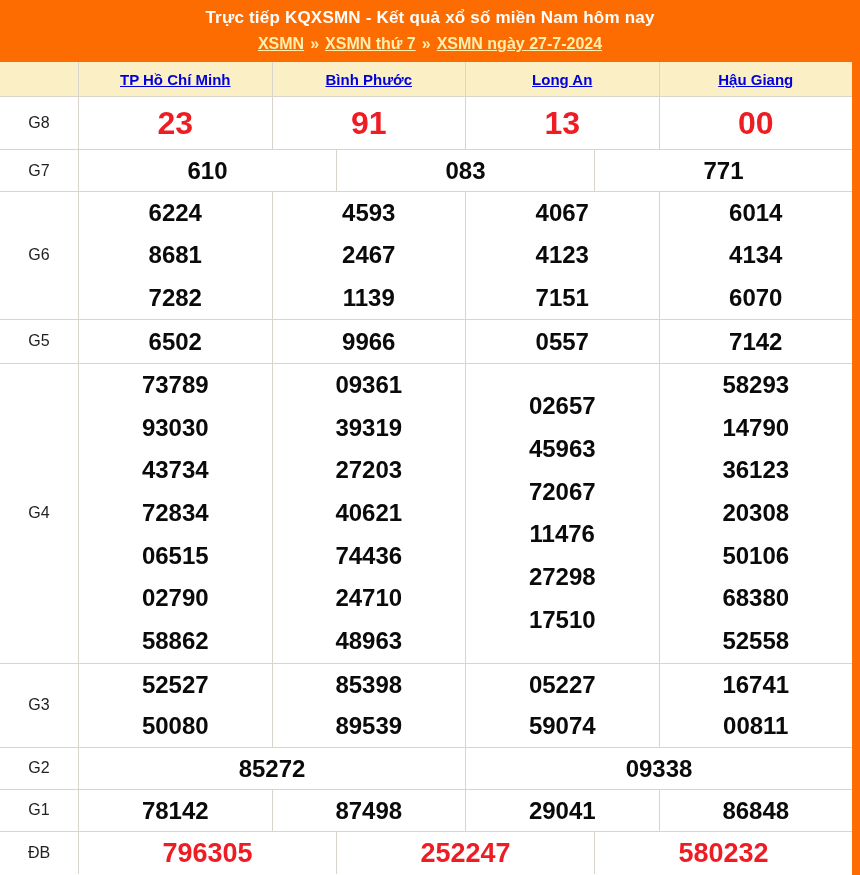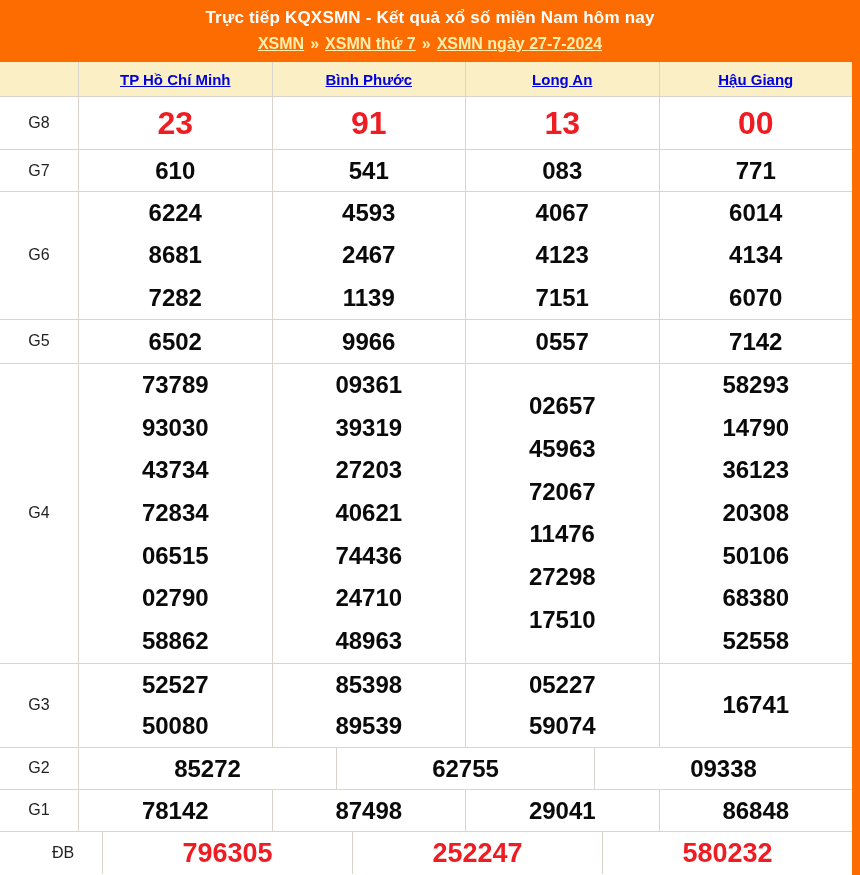--- a/index.html
+++ b/index.html
@@ -41,21 +41,21 @@
     border-bottom:1px solid var(--border);
   }
   .th{display:flex;align-items:center;justify-content:center;}
   .th.label-col{width:78px;}
   .th.col{
     flex:1;border-left:1px solid var(--border);
     font-weight:700;font-size:15px;color:var(--blue);
     text-decoration:underline;cursor:pointer;
   }
   .tr{display:flex;border-bottom:1px solid var(--border);background:#FFFFFF;}
-  .tr:last-child{border-bottom:none;padding-left:24px;}
+  .tr:last-child{border-bottom:none;}
   .label-cell{
     width:78px;display:flex;align-items:center;justify-content:center;
     font-size:16px;color:#222222;
   }
   .val-cell{
     flex:1;border-left:1px solid var(--border);
     display:flex;flex-direction:column;justify-content:center;
   }
   .num{
     text-align:center;font-weight:700;font-size:24px;color:var(--ink);
@@ -101,23 +101,20 @@
         <div class="val-cell">
           <div class="num">00</div>
         </div>
       </div>
       <div class="tr r1">
         <div class="label-cell">G7</div>
         <div class="val-cell">
           <div class="num">610</div>
         </div>
         <div class="val-cell">
-          <div class="num">541</div>
-        </div>
-        <div class="val-cell">
           <div class="num">083</div>
         </div>
         <div class="val-cell">
           <div class="num">771</div>
         </div>
       </div>
       <div class="tr r2">
         <div class="label-cell">G6</div>
         <div class="val-cell">
           <div class="num">6224</div>
@@ -202,29 +199,27 @@
         <div class="val-cell">
           <div class="num">85398</div>
           <div class="num">89539</div>
         </div>
         <div class="val-cell">
           <div class="num">05227</div>
           <div class="num">59074</div>
         </div>
         <div class="val-cell">
           <div class="num">16741</div>
+          <div class="num">00811</div>
         </div>
       </div>
       <div class="tr r6">
         <div class="label-cell">G2</div>
         <div class="val-cell">
           <div class="num">85272</div>
-        </div>
-        <div class="val-cell">
-          <div class="num">62755</div>
         </div>
         <div class="val-cell">
           <div class="num">09338</div>
         </div>
       </div>
       <div class="tr r7">
         <div class="label-cell">G1</div>
         <div class="val-cell">
           <div class="num">78142</div>
         </div>

